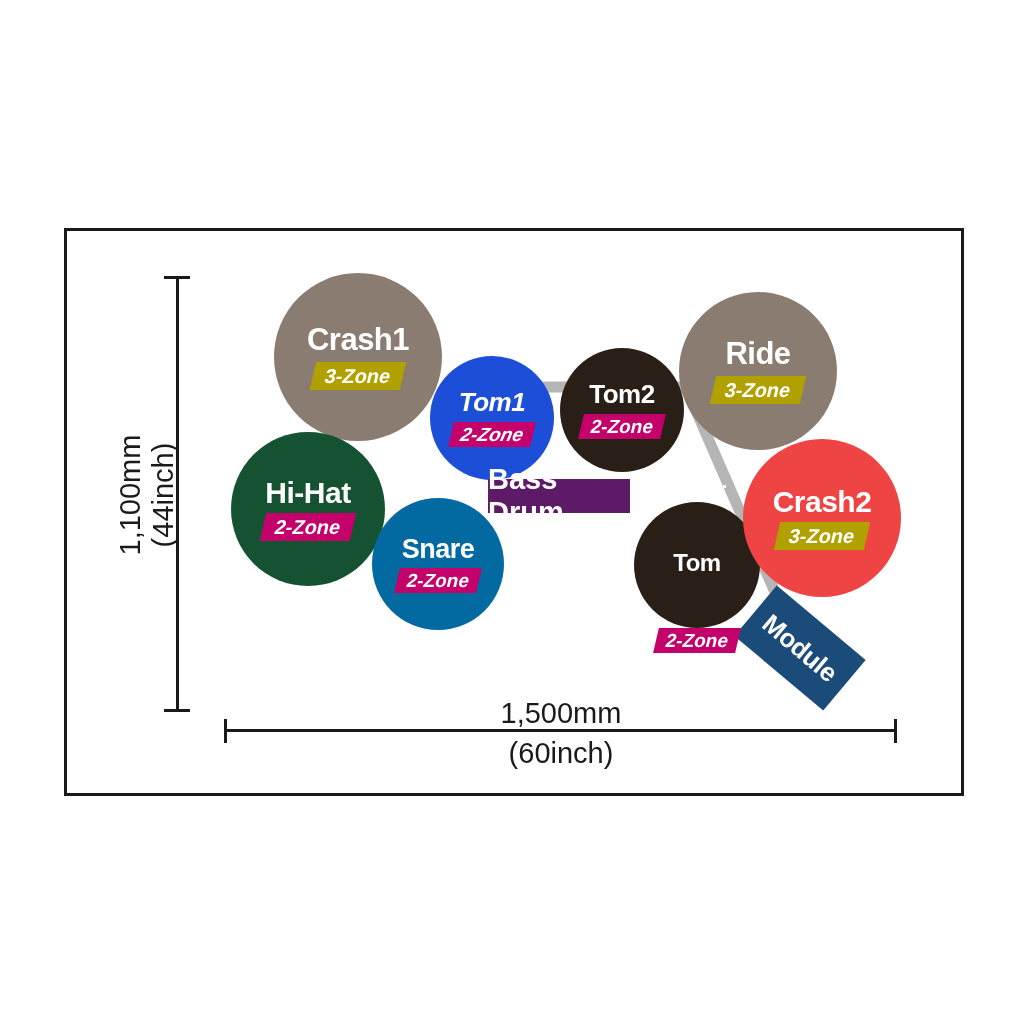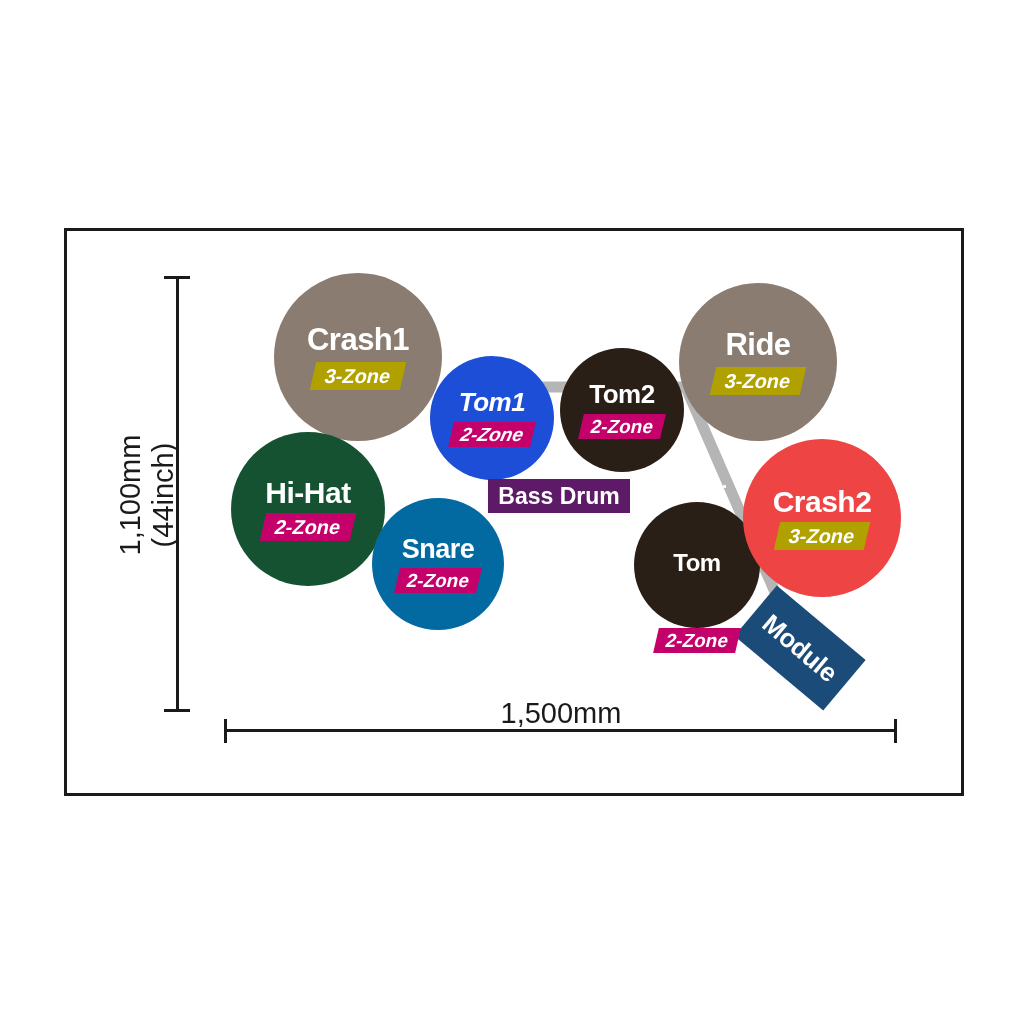--- a/index.html
+++ b/index.html
@@ -18,26 +18,26 @@
   .hdim-label-top{position:absolute;left:451px;top:697px;width:220px;text-align:center;font-size:29px;color:#1a1a1a;}
   .hdim-label-bottom{position:absolute;left:451px;top:737px;width:220px;text-align:center;font-size:29px;color:#1a1a1a;}
   .pad{position:absolute;border-radius:50%;display:flex;flex-direction:column;align-items:center;justify-content:center;color:#fff;text-align:center;}
   .pad-name{font-weight:bold;letter-spacing:-0.5px;line-height:1.05;}
   .badge{margin-top:5px;font-weight:bold;color:#fff;transform:skewX(-13deg);line-height:1;}
   .badge-lg{font-size:20px;padding:4px 12px;}
   .badge-sm{font-size:19px;padding:3px 10px;}
   .pad-crash1{left:274px;top:273px;width:168px;height:168px;font-size:31px;}
   .pad-tom1{left:430px;top:356px;width:124px;height:124px;font-size:26px;}
   .pad-tom2{left:560px;top:348px;width:124px;height:124px;font-size:26px;}
-  .pad-ride{left:679px;top:283px;width:158px;height:158px;font-size:31px;}
+  .pad-ride{left:679px;top:292px;width:158px;height:158px;font-size:31px;}
   .pad-hihat{left:231px;top:432px;width:154px;height:154px;font-size:30px;}
   .pad-snare{left:372px;top:498px;width:132px;height:132px;font-size:27px;}
   .pad-floortom{left:634px;top:502px;width:126px;height:126px;font-size:24px;gap:48px;}
   .pad-crash2{left:743px;top:439px;width:158px;height:158px;font-size:30px;}
-  .bassdrum{position:absolute;left:488px;top:479px;width:142px;height:34px;display:flex;align-items:center;justify-content:center;color:#fff;font-weight:bold;font-size:23px;}
+  .bassdrum{position:absolute;left:488px;top:479px;width:142px;height:34px;display:flex;align-items:center;justify-content:center;color:#fff;font-weight:bold;font-size:29px;}
   .module{position:absolute;left:742px;top:615px;width:116px;height:66px;transform:rotate(40deg);display:flex;align-items:center;justify-content:center;}
   .module-label{color:#fff;font-weight:bold;font-size:26px;letter-spacing:-0.5px;}
 </style>
 </head>
 <body>
 
 <div class="stage">
 
   <div class="frame"></div>
 
@@ -51,20 +51,21 @@
   <div class="dim vdim-cap-bottom"></div>
   <div class="vdim-label">
     <div>1,100mm</div>
     <div>(44inch)</div>
   </div>
 
   <div class="dim hdim-line"></div>
   <div class="dim hdim-cap-left"></div>
   <div class="dim hdim-cap-right"></div>
   <div class="hdim-label-top">1,500mm</div>
+  <div class="hdim-label-bottom">(60inch)</div>
 
   <div class="module" style="background: rgb(27, 75, 120);">
     <div class="module-label">Module</div>
   </div>
 
   <div class="pad pad-crash1" style="background: rgb(138, 124, 112);">
     <div class="pad-name">Crash1</div>
     <div class="badge badge-lg" style="background: rgb(177, 161, 0);">3-Zone</div>
   </div>
 

